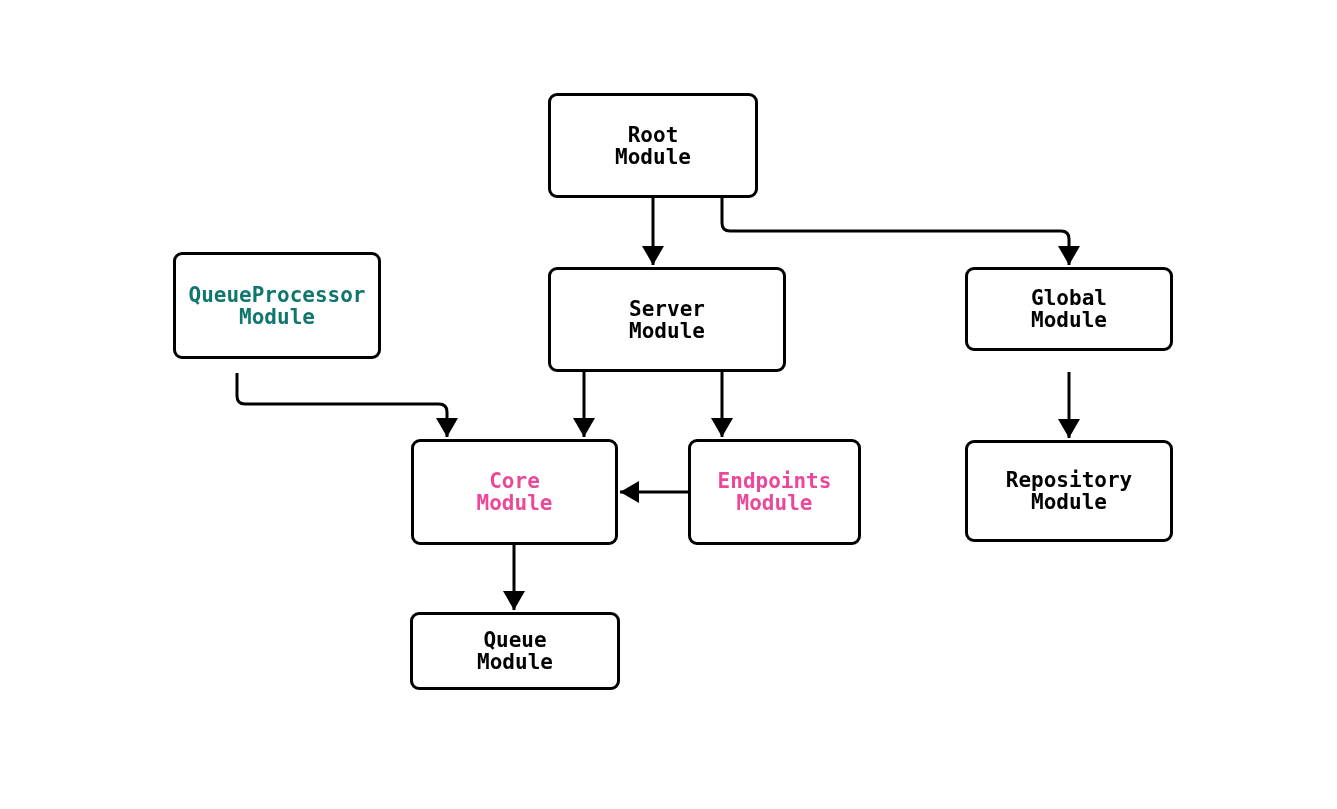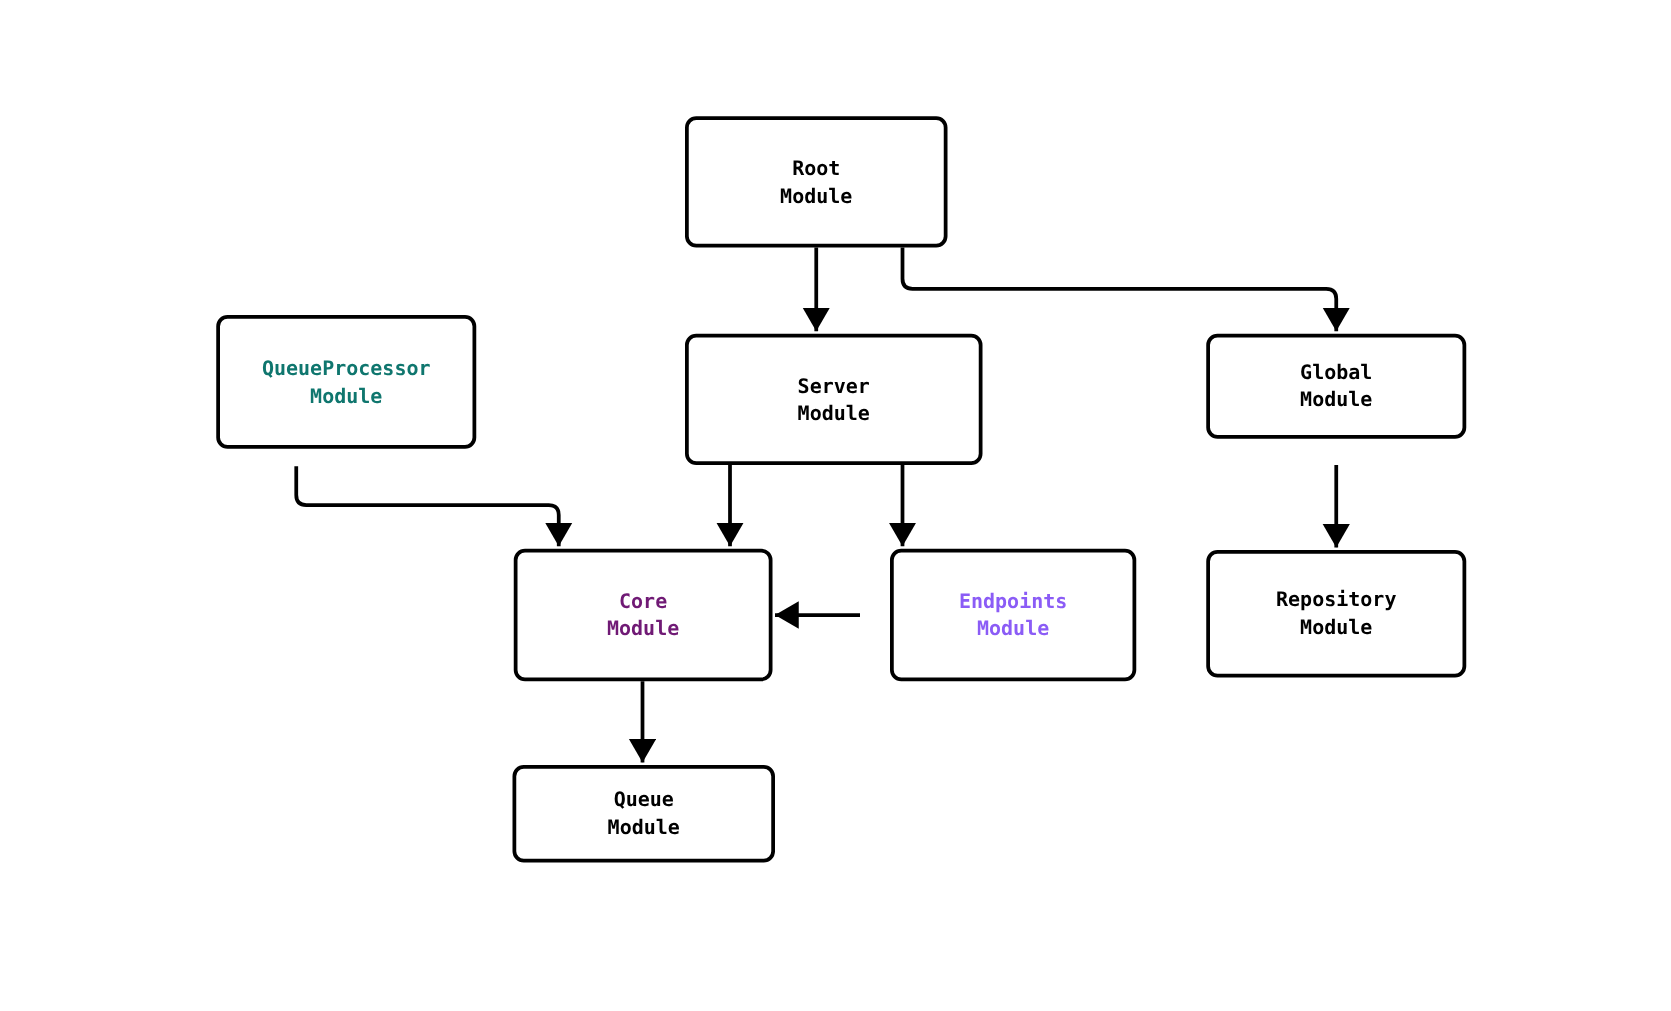--- a/index.html
+++ b/index.html
@@ -24,21 +24,21 @@
     position: absolute;
     box-sizing: border-box;
     border-style: solid;
     border-width: 3px;
     border-radius: 9px;
     display: flex;
     align-items: center;
     justify-content: center;
     text-align: center;
     font-weight: bold;
-    font-size: 16px;
+    font-size: 21px;
     line-height: 22px;
     white-space: pre-line;
   }
 </style>
 </head>
 <body>
 
 <div id="canvas" style="background: rgb(255, 255, 255);">
   <svg id="edge-layer" width="1337" height="809" viewBox="0 0 1337 809" xmlns="http://www.w3.org/2000/svg">
     <defs>
@@ -59,21 +59,21 @@
   </svg>
 
 <div class="node" style="left: 548px; top: 93px; width: 210px; height: 105px; background: rgb(255, 255, 255); border-color: rgb(0, 0, 0); color: rgb(0, 0, 0);"><span>Root
 Module</span></div>
     <div class="node" style="left: 133px; top: 252px; width: 208px; height: 107px; background: rgb(255, 255, 255); border-color: rgb(0, 0, 0); color: #0f766e; margin-left: 40px;"><span>QueueProcessor
 Module</span></div>
     <div class="node" style="left: 548px; top: 267px; width: 238px; height: 105px; background: rgb(255, 255, 255); border-color: rgb(0, 0, 0); color: rgb(0, 0, 0);"><span>Server
 Module</span></div>
     <div class="node" style="left: 965px; top: 267px; width: 208px; height: 84px; background: rgb(255, 255, 255); border-color: rgb(0, 0, 0); color: rgb(0, 0, 0);"><span>Global
 Module</span></div>
-    <div class="node" style="left: 411px; top: 439px; width: 207px; height: 106px; background: rgb(255, 255, 255); border-color: rgb(0, 0, 0); color: #701a75;"><span>Core
+    <div class="node" style="left: 411px; top: 439px; width: 207px; height: 106px; background: rgb(255, 255, 255); border-color: rgb(0, 0, 0); color: #ec4899;"><span>Core
 Module</span></div>
-    <div class="node" style="left: 688px; top: 439px; width: 197px; height: 106px; background: rgb(255, 255, 255); border-color: rgb(0, 0, 0); color: #8b5cf6; margin-left: 24px;"><span>Endpoints
+    <div class="node" style="left: 688px; top: 439px; width: 173px; height: 106px; background: rgb(255, 255, 255); border-color: rgb(0, 0, 0); color: #ec4899;"><span>Endpoints
 Module</span></div>
     <div class="node" style="left: 965px; top: 440px; width: 208px; height: 102px; background: rgb(255, 255, 255); border-color: rgb(0, 0, 0); color: rgb(0, 0, 0);"><span>Repository
 Module</span></div>
     <div class="node" style="left: 410px; top: 612px; width: 210px; height: 78px; background: rgb(255, 255, 255); border-color: rgb(0, 0, 0); color: rgb(0, 0, 0);"><span>Queue
 Module</span></div>
   </div>
 
 </body></html>

